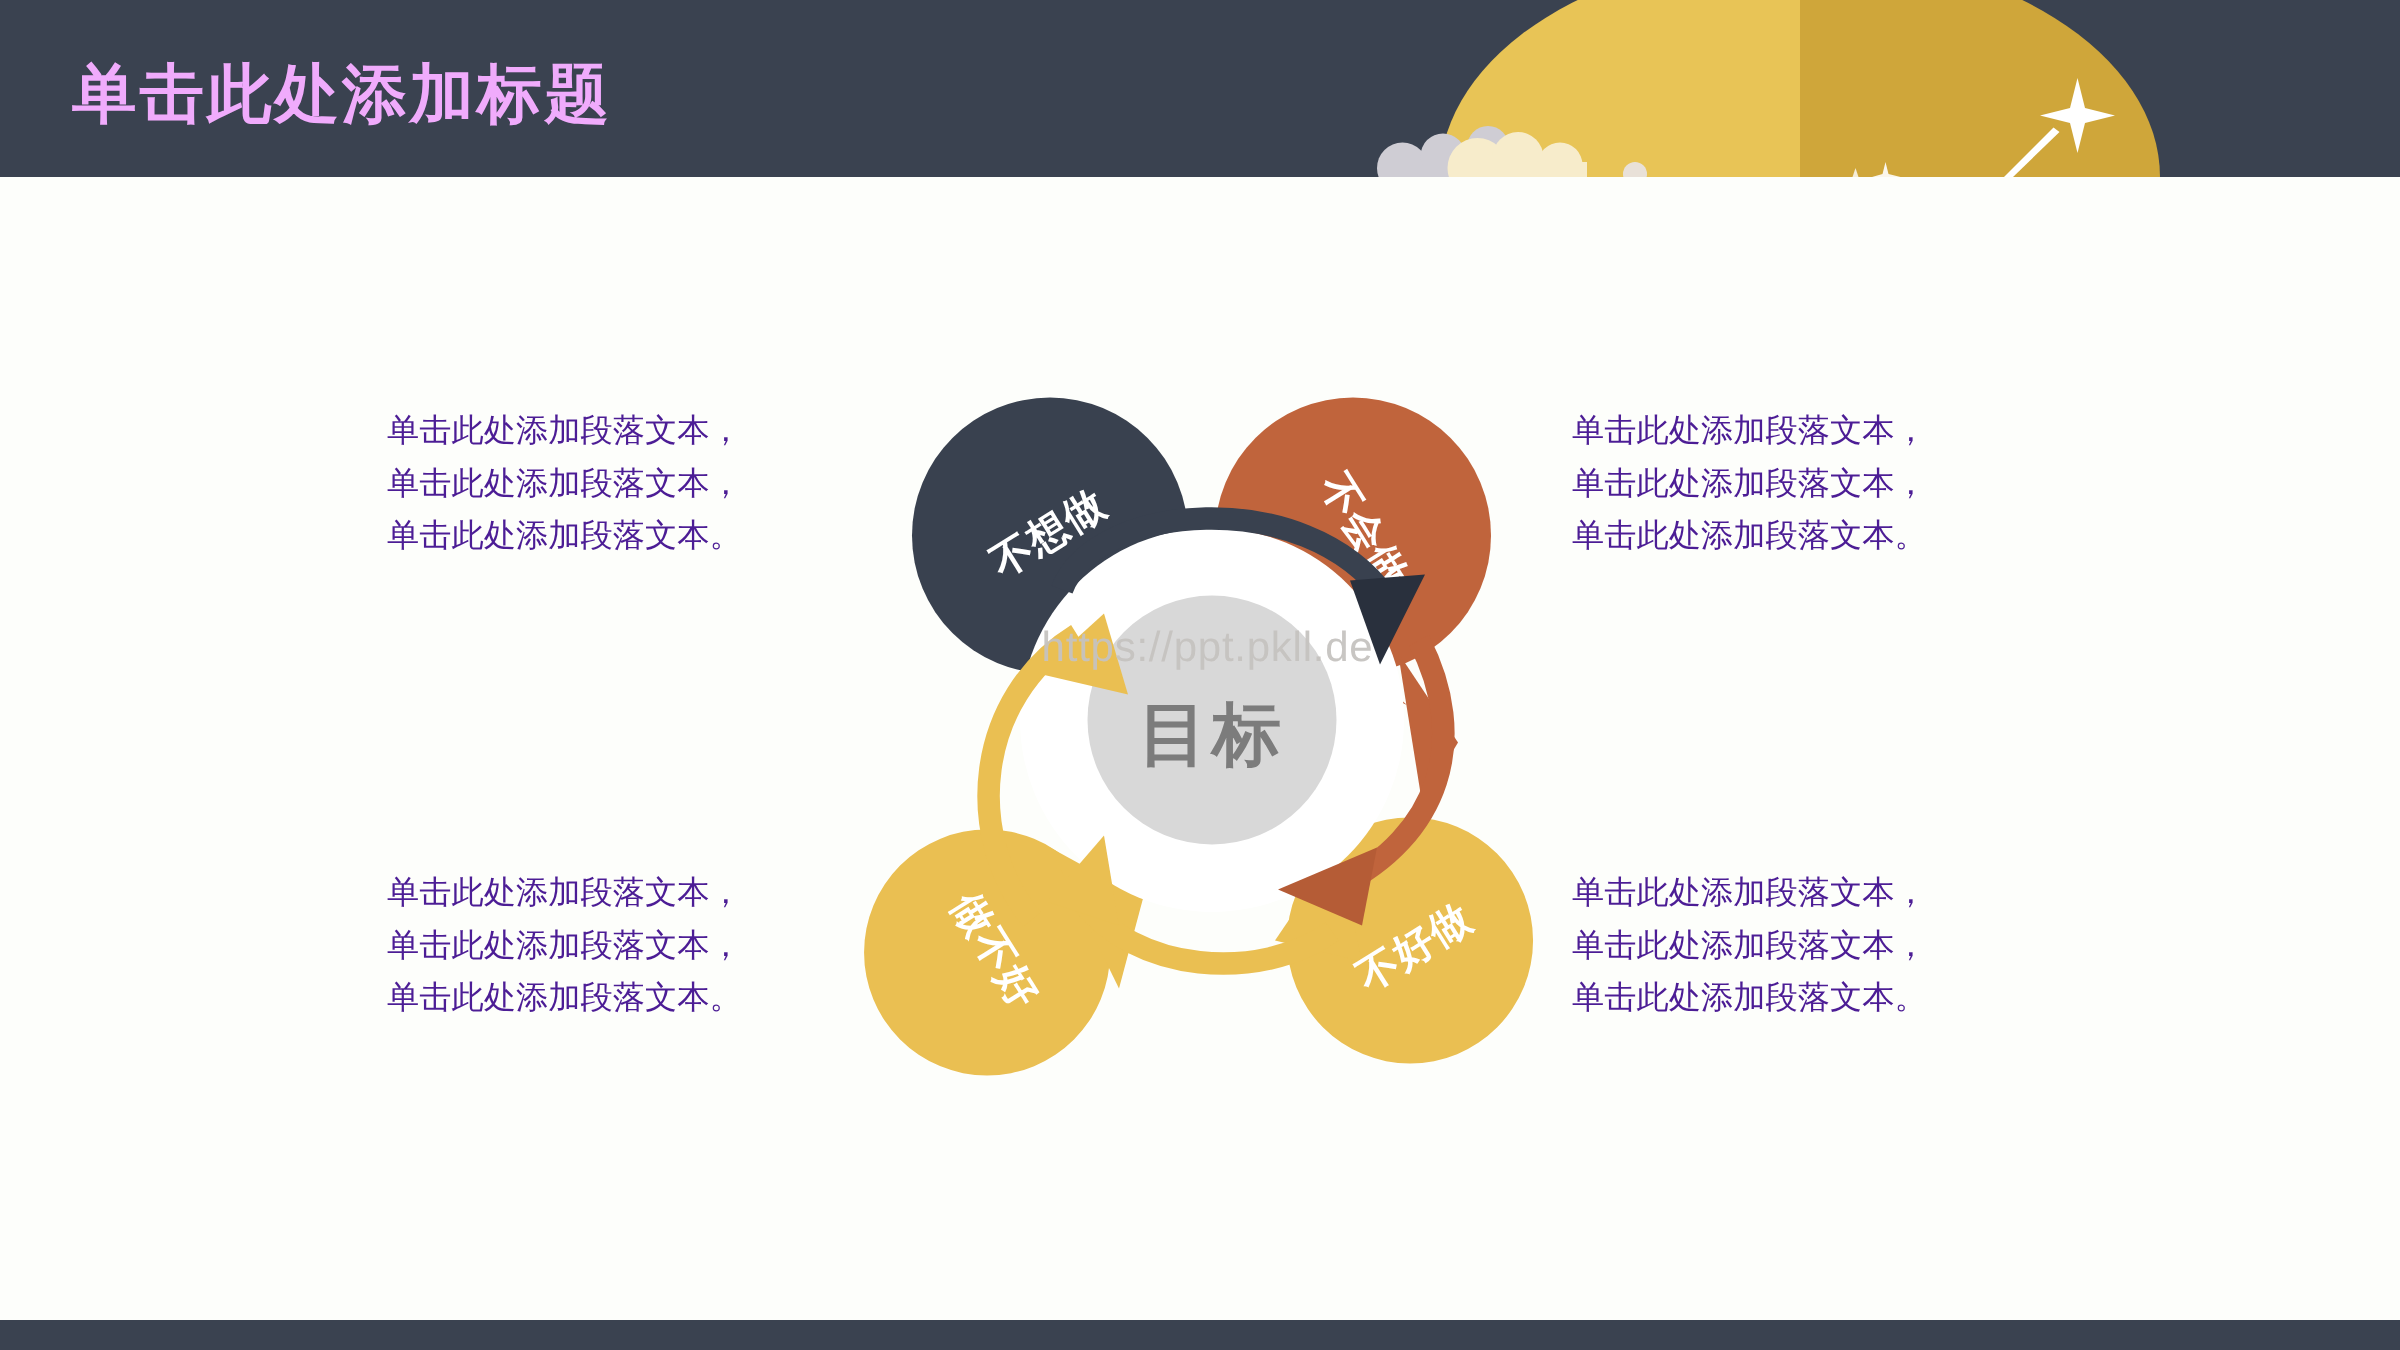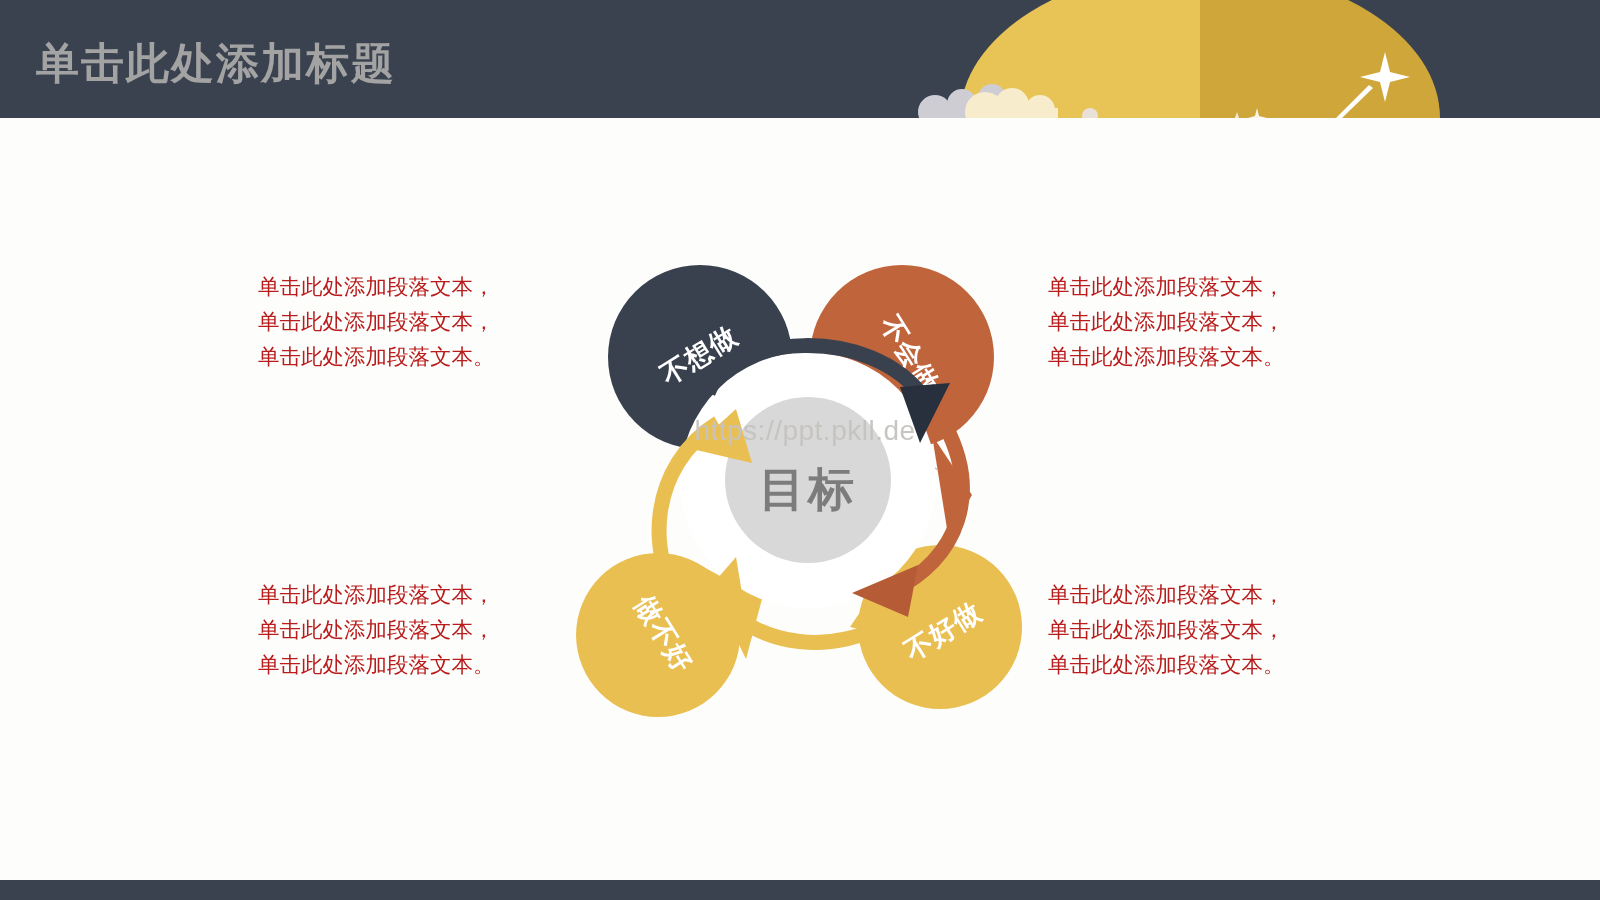--- a/index.html
+++ b/index.html
@@ -22,23 +22,23 @@
   .header-bar {
     position: absolute;
     left: 0; top: 0;
     width: 1600px;
     height: 118px;
     background: #3a4250;
     overflow: hidden;
   }
   .header-title {
     position: absolute;
-    left: 36px;
+    left: 48px;
     top: 38px;
-    color: #a3a3a3;
+    color: #f0abfc;
     font-size: 43px;
     font-weight: bold;
     letter-spacing: 2px;
     line-height: 50px;
     white-space: nowrap;
   }
   .header-deco {
     position: absolute;
     left: 0; top: 0;
     width: 1600px;
@@ -52,21 +52,21 @@
     left: 0;
     top: 880px;
     width: 1600px;
     height: 20px;
     background: #3a4250;
   }
 
   
   .para-block {
     position: absolute;
-    color: #b91c1c;
+    color: #4c1d95;
     font-size: 21.5px;
     line-height: 35px;
     white-space: nowrap;
   }
   .para-block.left  { text-align: left; }
   .para-block.right { text-align: left; }
 
   .para-tl { left: 258px; top: 270px; }
   .para-tr { left: 1048px; top: 270px; }
   .para-bl { left: 258px; top: 578px; }

